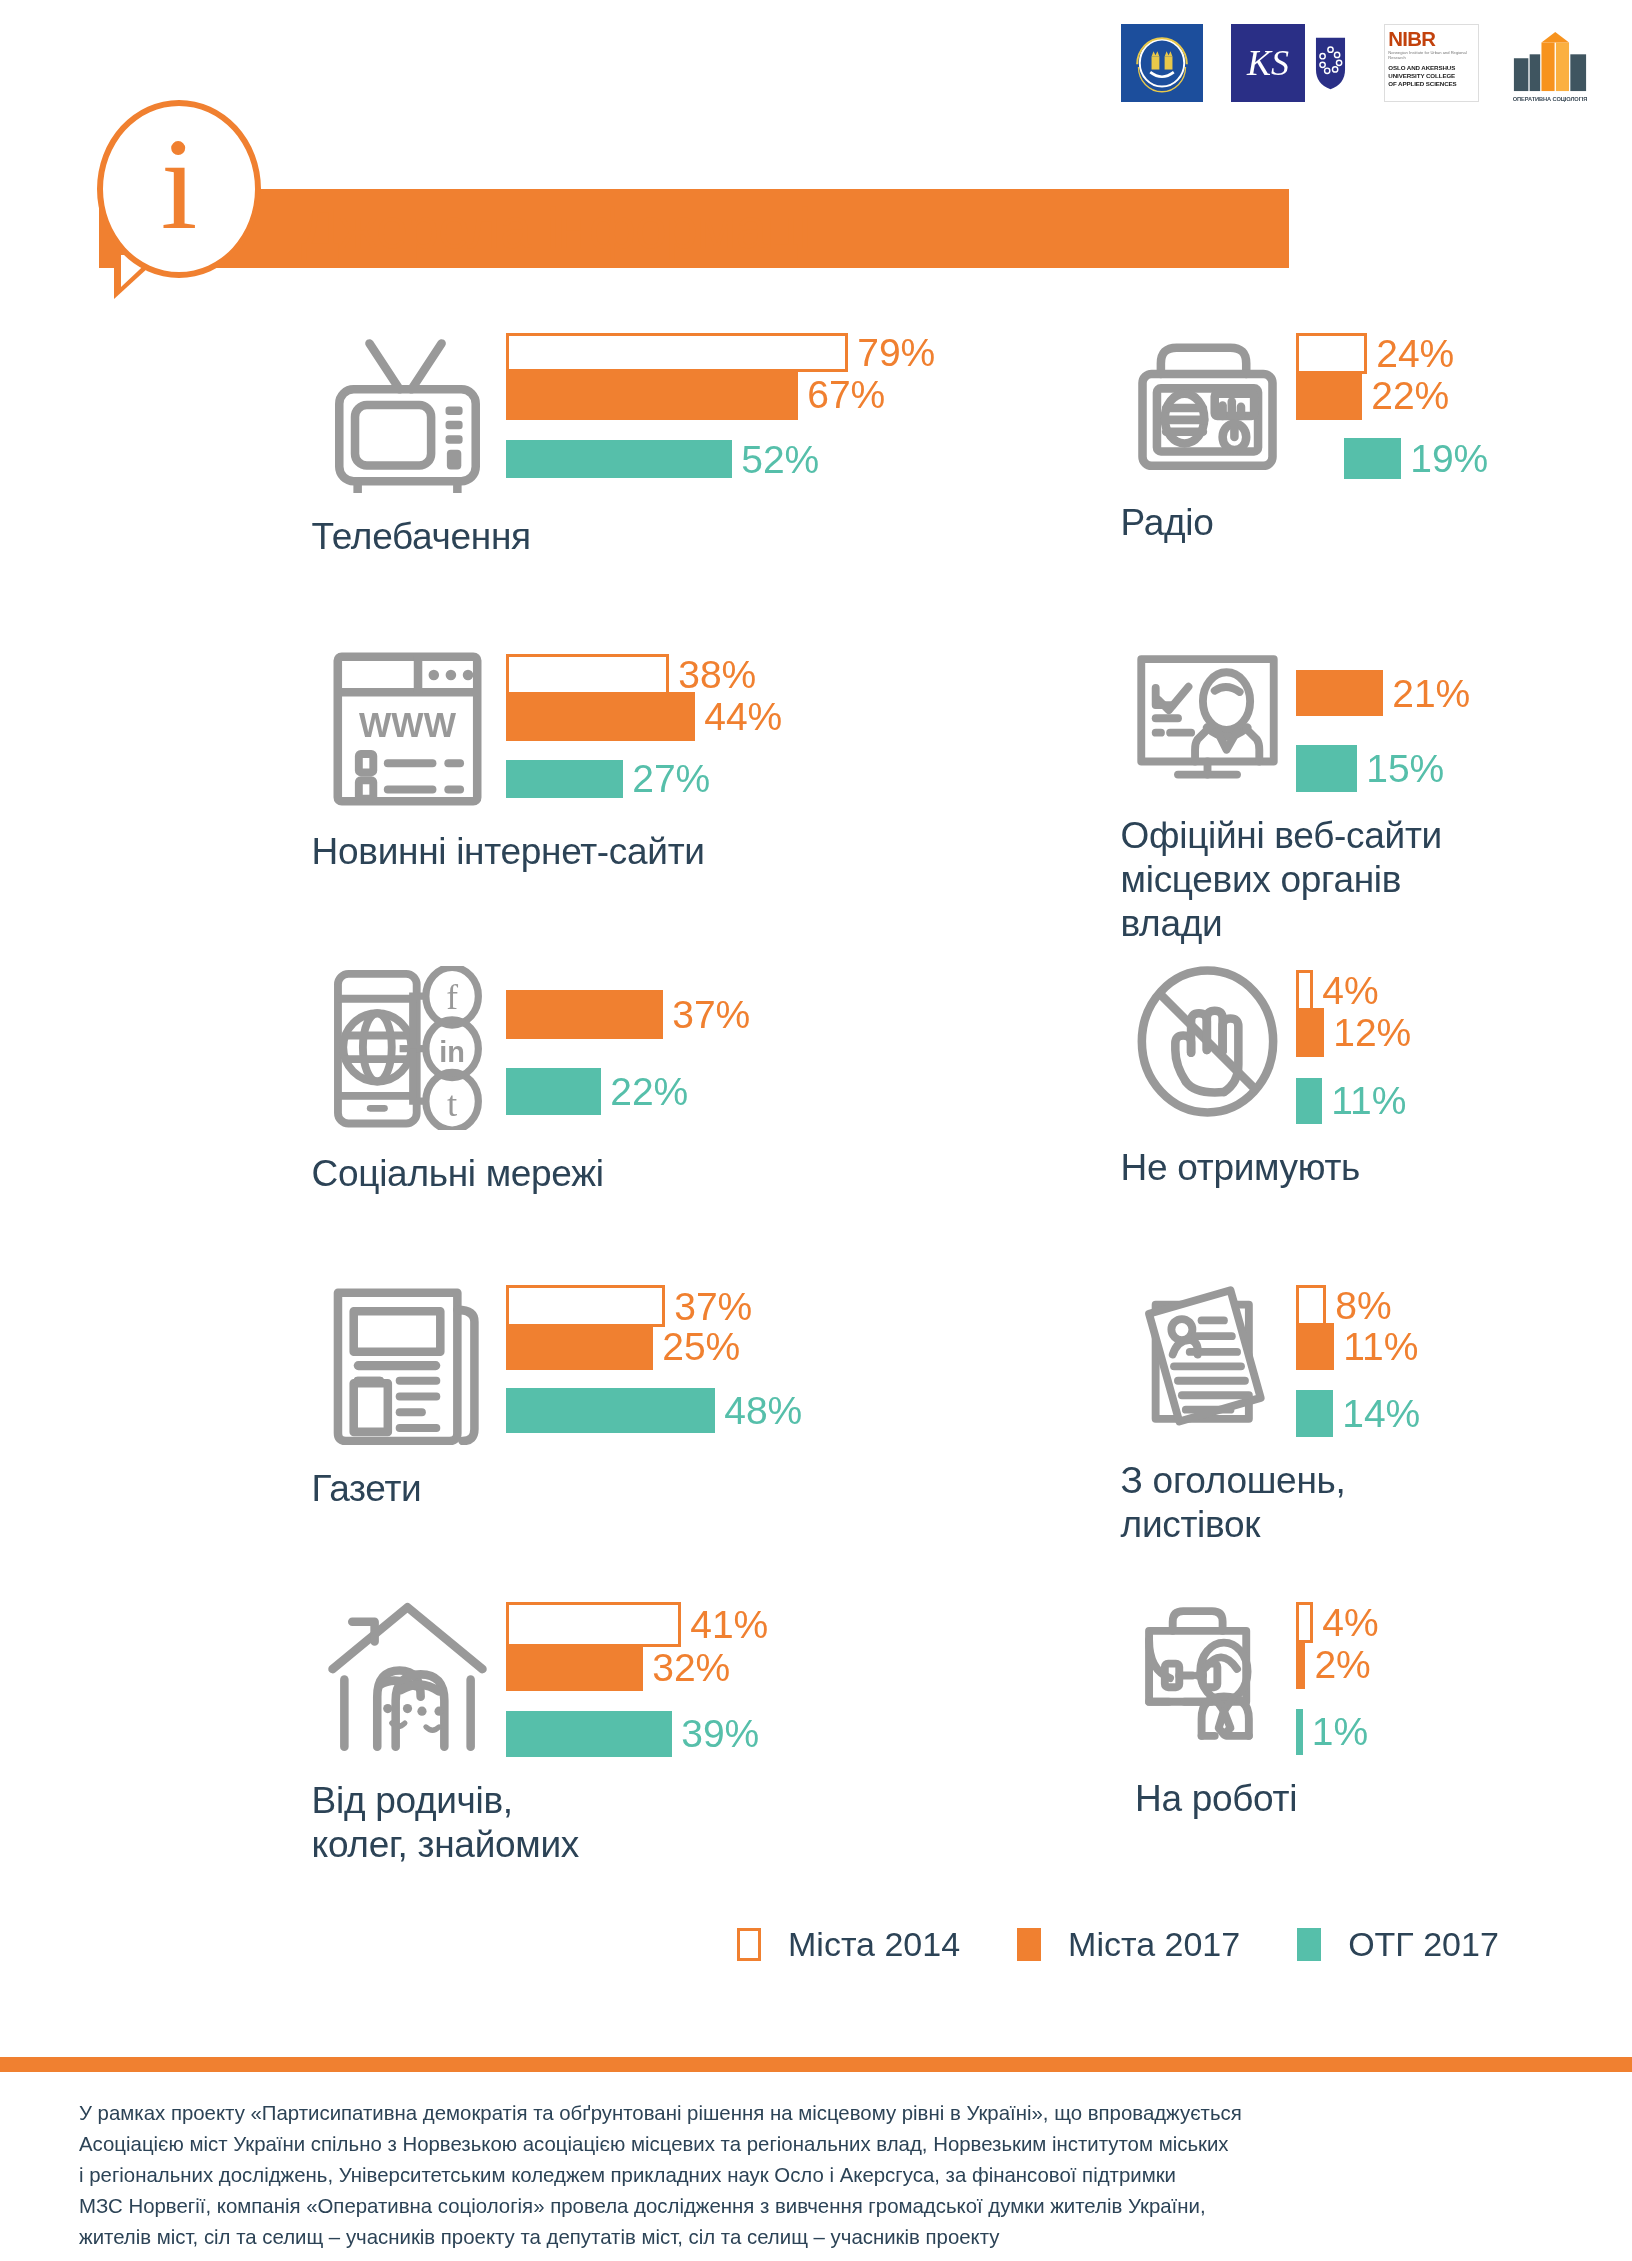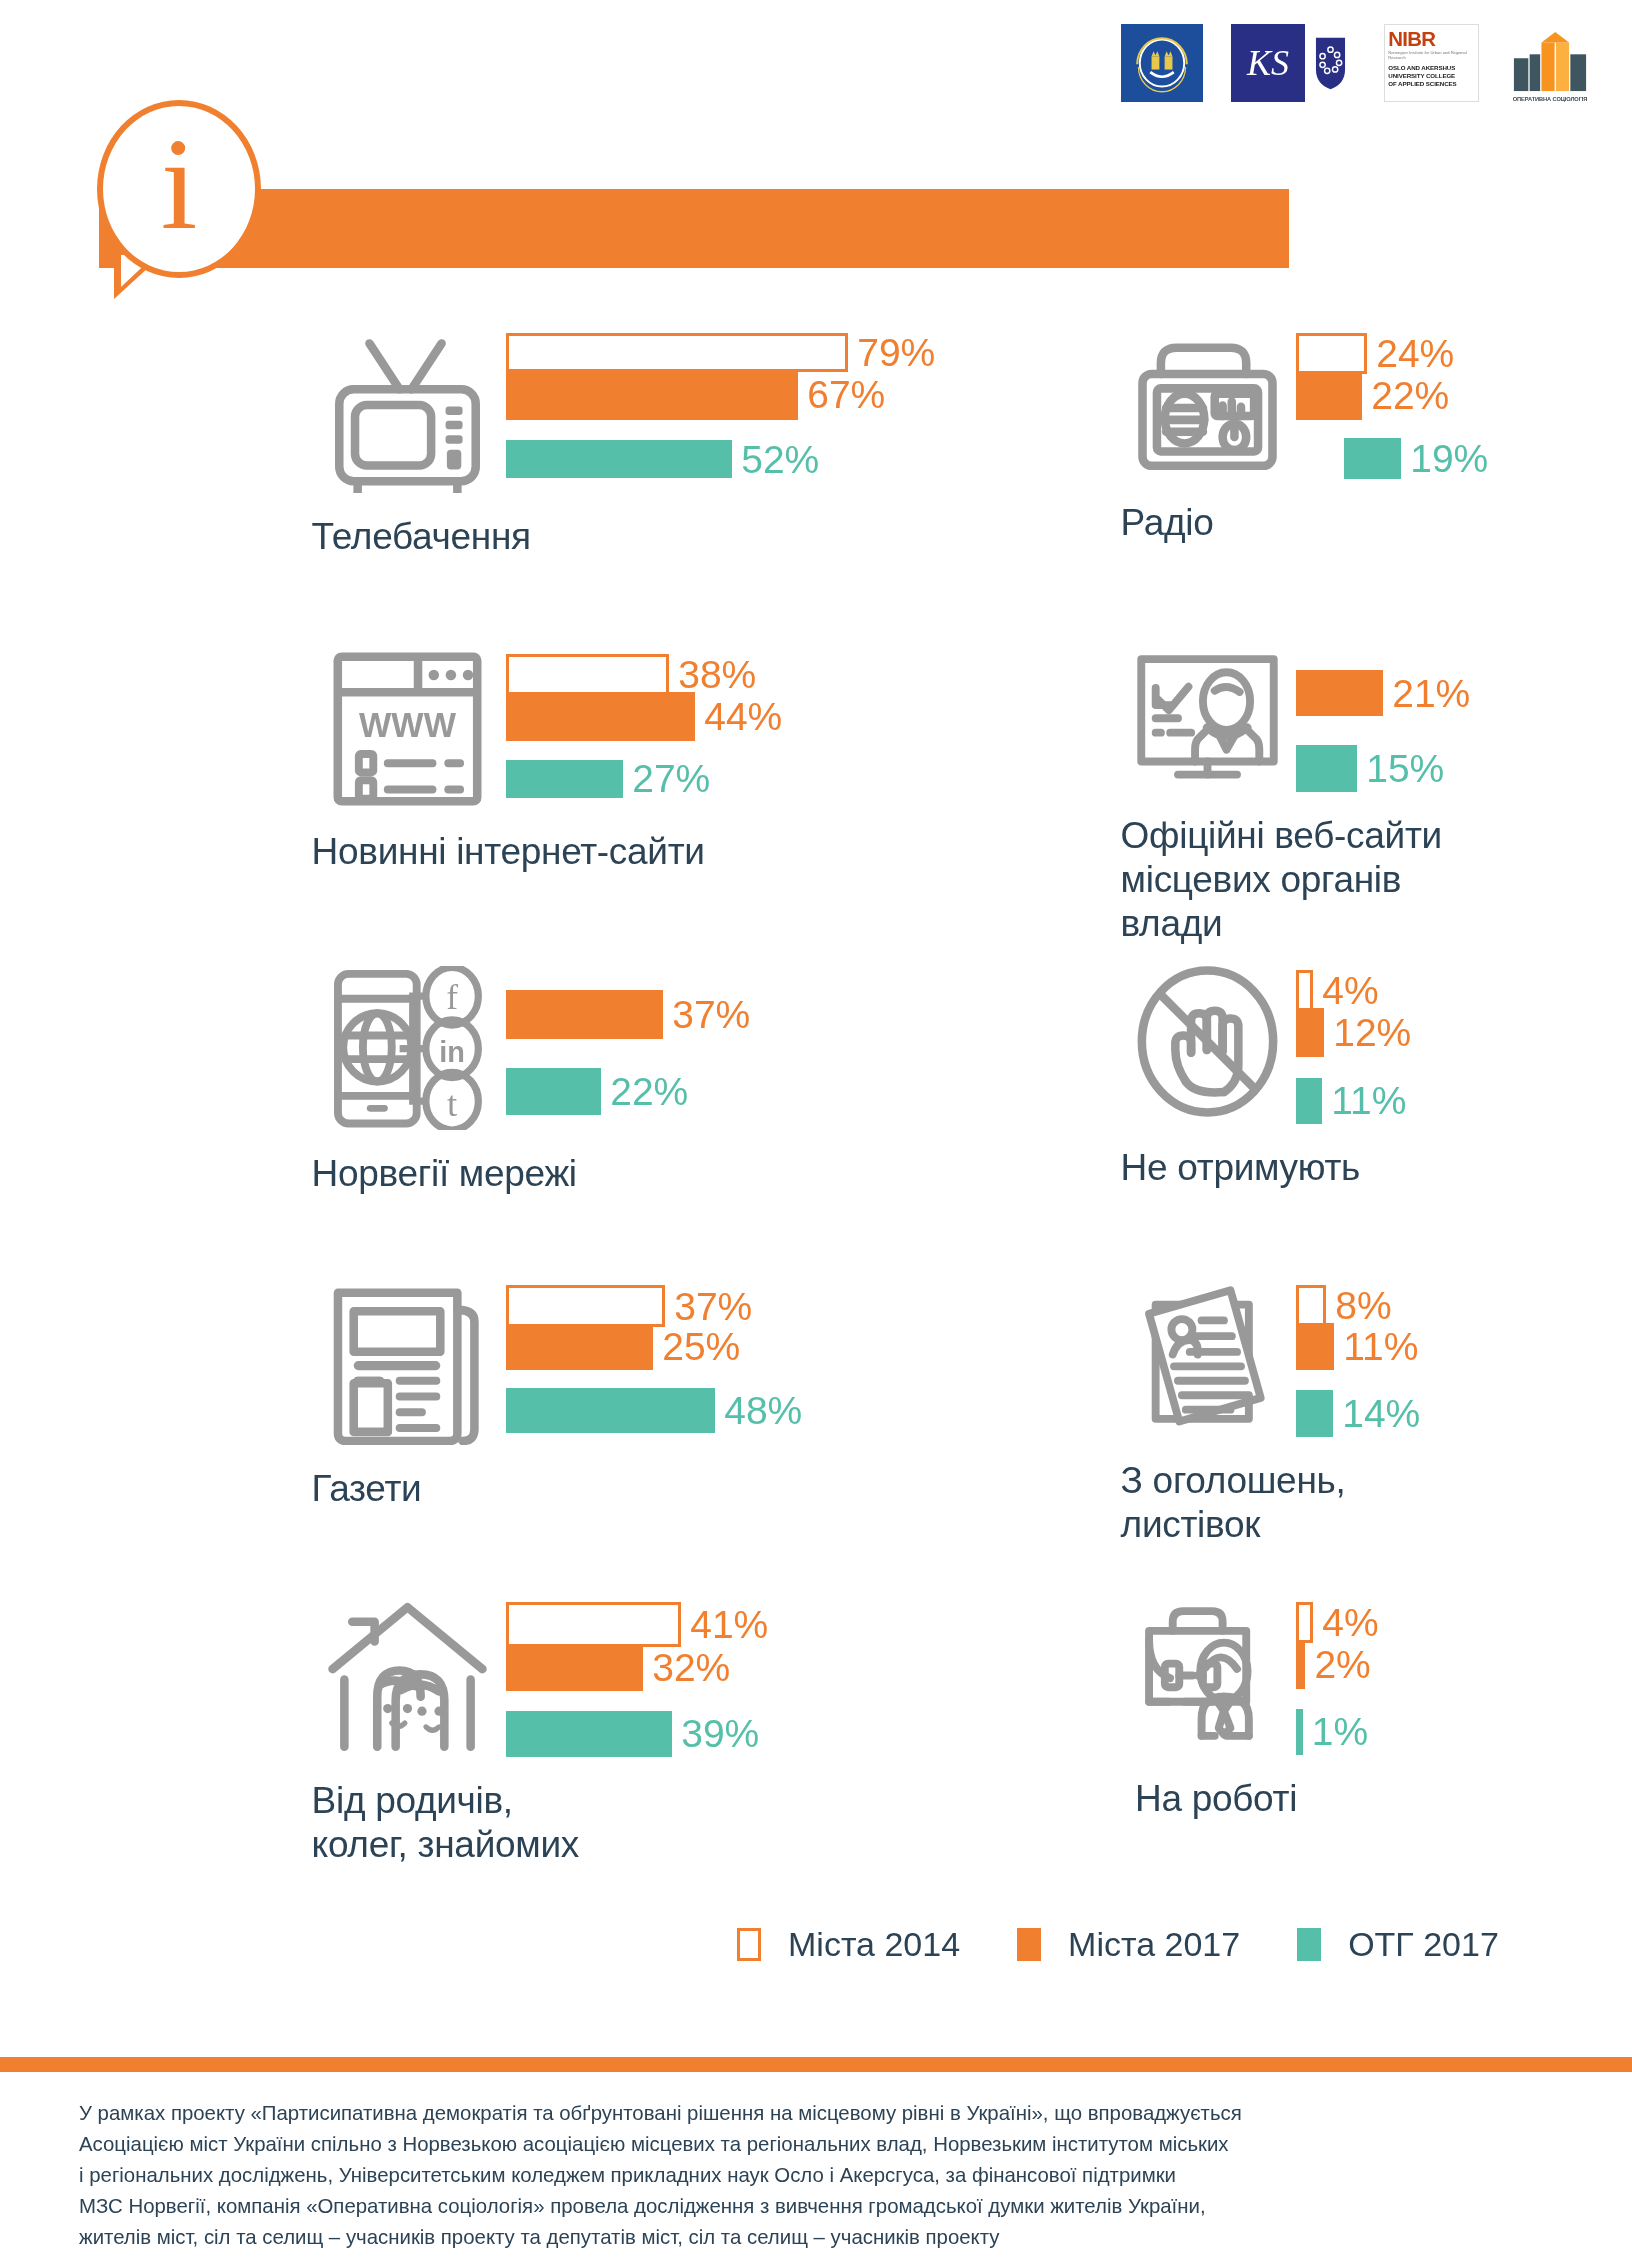--- a/index.html
+++ b/index.html
@@ -268,21 +268,21 @@
             <div class="barrow">
               <div class="bar bar-solid" style="width:157px;height:49px;"></div>
               <div class="val or">37%</div>
             </div>
             <div class="barrow" style="margin-top:29px;">
               <div class="bar bar-teal" style="width:95px;height:47px;"></div>
               <div class="val tl">22%</div>
             </div>
           </div>
         </div>
-        <div class="cap" style="margin-left:2.6px;">Норвегії мережі</div>
+        <div class="cap" style="margin-left:2.6px;">Соціальні мережі</div>
       </div>
 
       <div class="block" style="position:absolute;left:0;top:952px;">
         <div class="block-inner">
           <div class="icon-wrap">
             <svg width="171" height="164" viewBox="0 0 260 250">
               <g fill="none" stroke="#999" stroke-width="13" stroke-linejoin="round" stroke-linecap="round">
                 <path d="M24 18 H206 V232 Q206 244 194 244 H36 Q24 244 24 232 z"></path>
                 <path d="M206 44 Q232 44 232 62 V226 Q232 244 214 244"></path>
                 <rect x="48" y="46" width="132" height="62"></rect>

